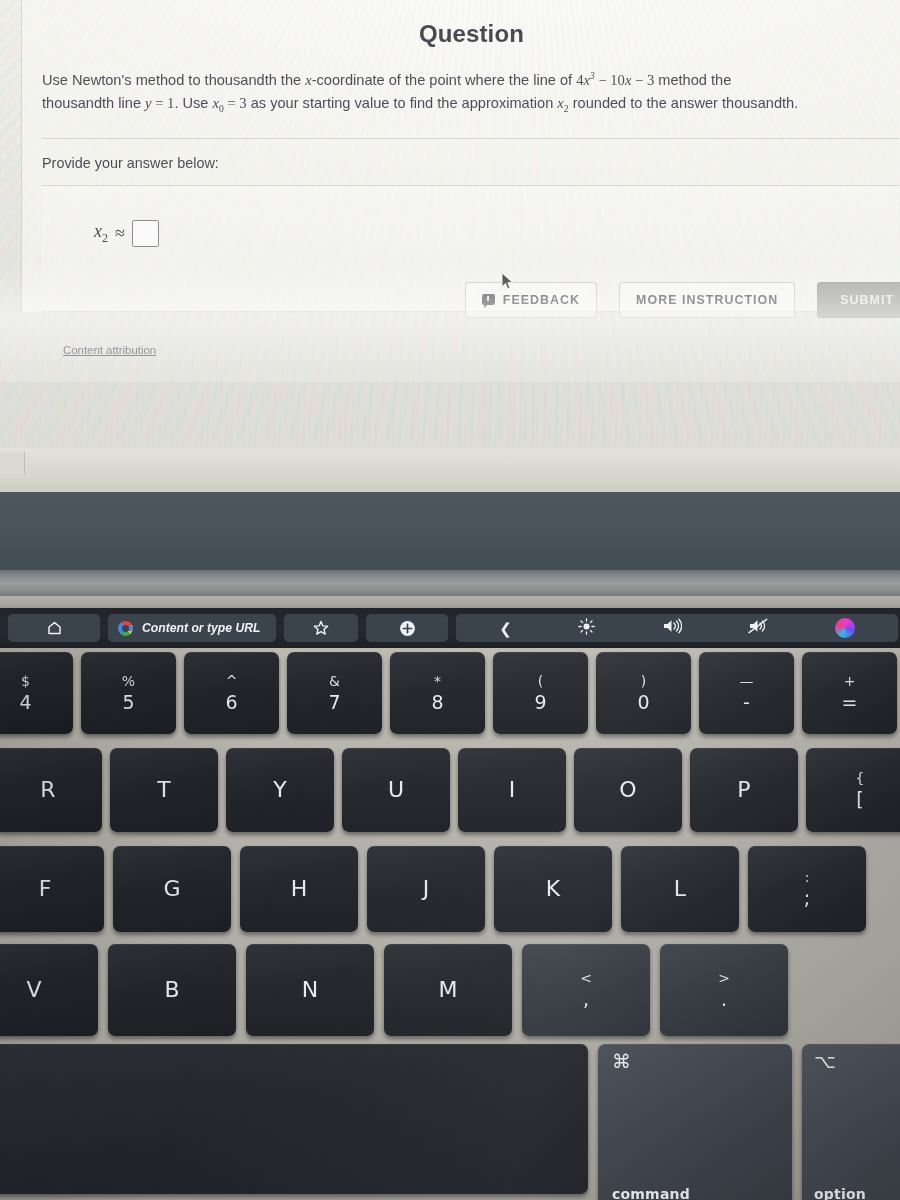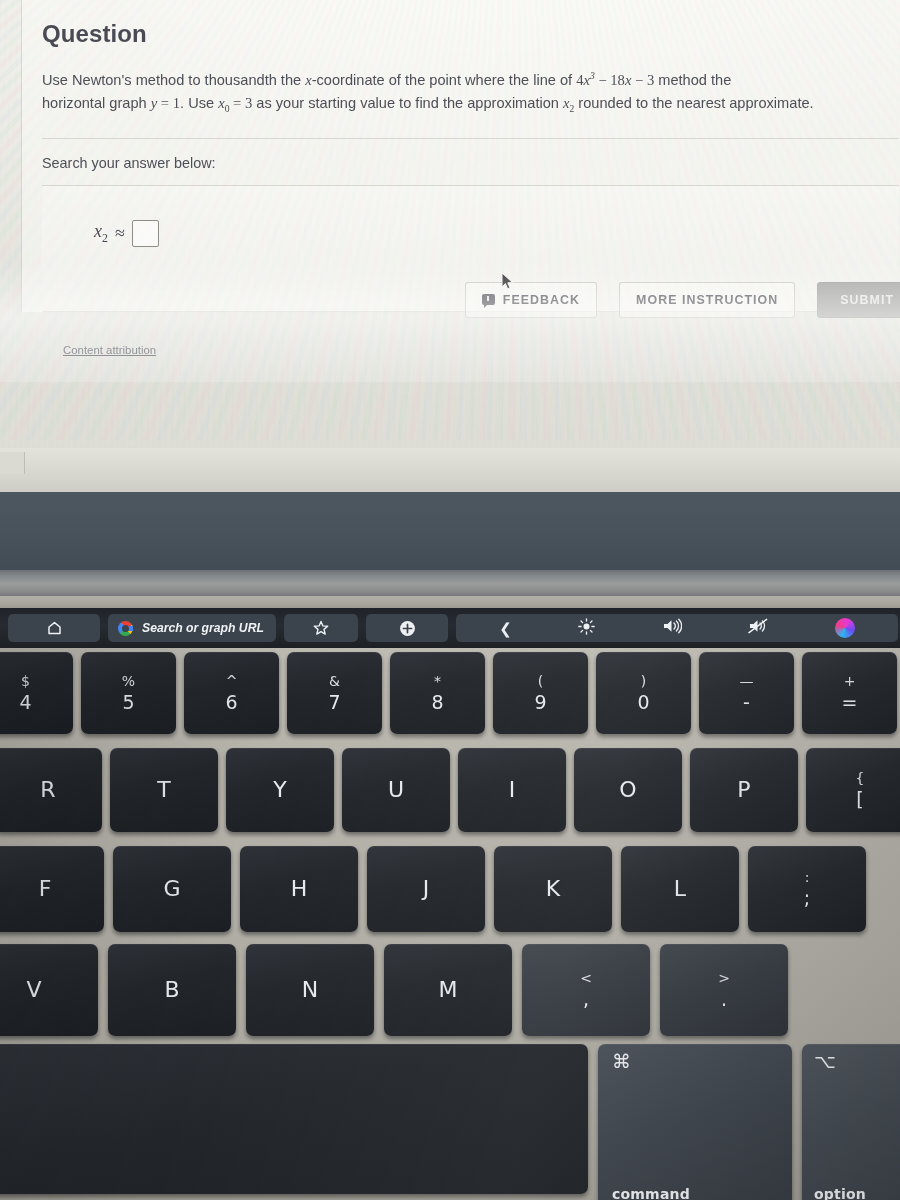--- a/index.html
+++ b/index.html
@@ -49,20 +49,21 @@
   .card{
     position:absolute;left:21px;top:-6px;width:879px;
     background:rgba(252,251,248,.55);
     border-left:1px solid rgba(160,158,150,.35);
     padding:0;
   }
   .card-inner{padding:26px 0 0 0;}
   .q-title{
     margin:0 0 16px 20px;font-size:24px;font-weight:700;color:#4a4a55;
     letter-spacing:.1px;
+    text-align:center;
   }
   .q-body{
     margin:0 0 0 20px;width:838px;color:#4e4e58;font-size:14.6px;line-height:23px;
   }
   .q-body .m{font-family:"Liberation Serif",serif;font-style:italic;}
   .q-body .mr{font-family:"Liberation Serif",serif;font-style:normal;}
   sup.exp{font-size:.66em;vertical-align:super;font-style:italic;font-family:"Liberation Serif",serif;}
   sub.sb{font-size:.66em;vertical-align:sub;font-family:"Liberation Serif",serif;font-style:normal;}
 
   .rule{height:1px;background:rgba(150,148,140,.3);margin:18px 0 0 20px;width:857px;}
@@ -240,28 +241,28 @@
     <div class="screen-tint"></div>
     <div class="moire"></div>
     <div class="moire2"></div>
 
     <div class="card">
       <div class="card-inner">
 
         <h1 class="q-title">Question</h1>
 
         <div class="q-body">
-          <span>Use Newton's method to thousandth the </span><span class="m">x</span><span>-coordinate of the point where the line of </span><span class="mr">4</span><span class="m">x</span><sup class="exp">3</sup><span class="mr"> − 18</span><span class="m">x</span><span class="mr"> − 3</span><span> method the</span>
+          <span>Use Newton's method to thousandth the </span><span class="m">x</span><span>-coordinate of the point where the line of </span><span class="mr">4</span><span class="m">x</span><sup class="exp">3</sup><span class="mr"> − 10</span><span class="m">x</span><span class="mr"> − 3</span><span> method the</span>
           <br>
-          <span>horizontal graph </span><span class="m">y</span><span class="mr"> = 1</span><span>. Use </span><span class="m">x</span><sub class="sb">0</sub><span class="mr"> = 3</span><span> as your starting value to find the approximation </span><span class="m">x</span><sub class="sb">2</sub><span> rounded to the nearest approximate.</span>
+          <span>thousandth line </span><span class="m">y</span><span class="mr"> = 1</span><span>. Use </span><span class="m">x</span><sub class="sb">0</sub><span class="mr"> = 3</span><span> as your starting value to find the approximation </span><span class="m">x</span><sub class="sb">2</sub><span> rounded to the answer thousandth.</span>
         </div>
 
         <div class="rule"></div>
 
-        <div class="provide">Search your answer below:</div>
+        <div class="provide">Provide your answer below:</div>
 
         <div class="answer-box">
           <div class="ans-expr">
             <span><i>x</i><sub class="sb">2</sub></span>
             <span>≈</span>
             <span class="ans-input" placeholder=""></span>
           </div>
 
           <div class="btn-row">
             <div class="buttons">
@@ -302,21 +303,21 @@
 
   <div class="touchbar">
     <div class="tb-key tb-home">
       <svg width="15" height="14" viewBox="0 0 15 14">
         <path d="M7.5 1.6 L13 6 L13 12.4 L2 12.4 L2 6 Z" fill="none" stroke="#eef1f4" stroke-width="1.5" stroke-linejoin="round"></path>
       </svg>
     </div>
 
     <div class="tb-key tb-url">
       <span class="g"></span>
-      <span>Search or graph URL</span>
+      <span>Content or type URL</span>
     </div>
 
     <div class="tb-key tb-star">
       <svg width="16" height="16" viewBox="0 0 16 16">
         <path d="M8 1.4 L9.9 5.9 L14.7 6.3 L11 9.4 L12.2 14.1 L8 11.6 L3.8 14.1 L5 9.4 L1.3 6.3 L6.1 5.9 Z" fill="none" stroke="#eef1f4" stroke-width="1.4" stroke-linejoin="round"></path>
       </svg>
     </div>
 
     <div class="tb-key tb-plus">
       <svg width="17" height="17" viewBox="0 0 17 17">

